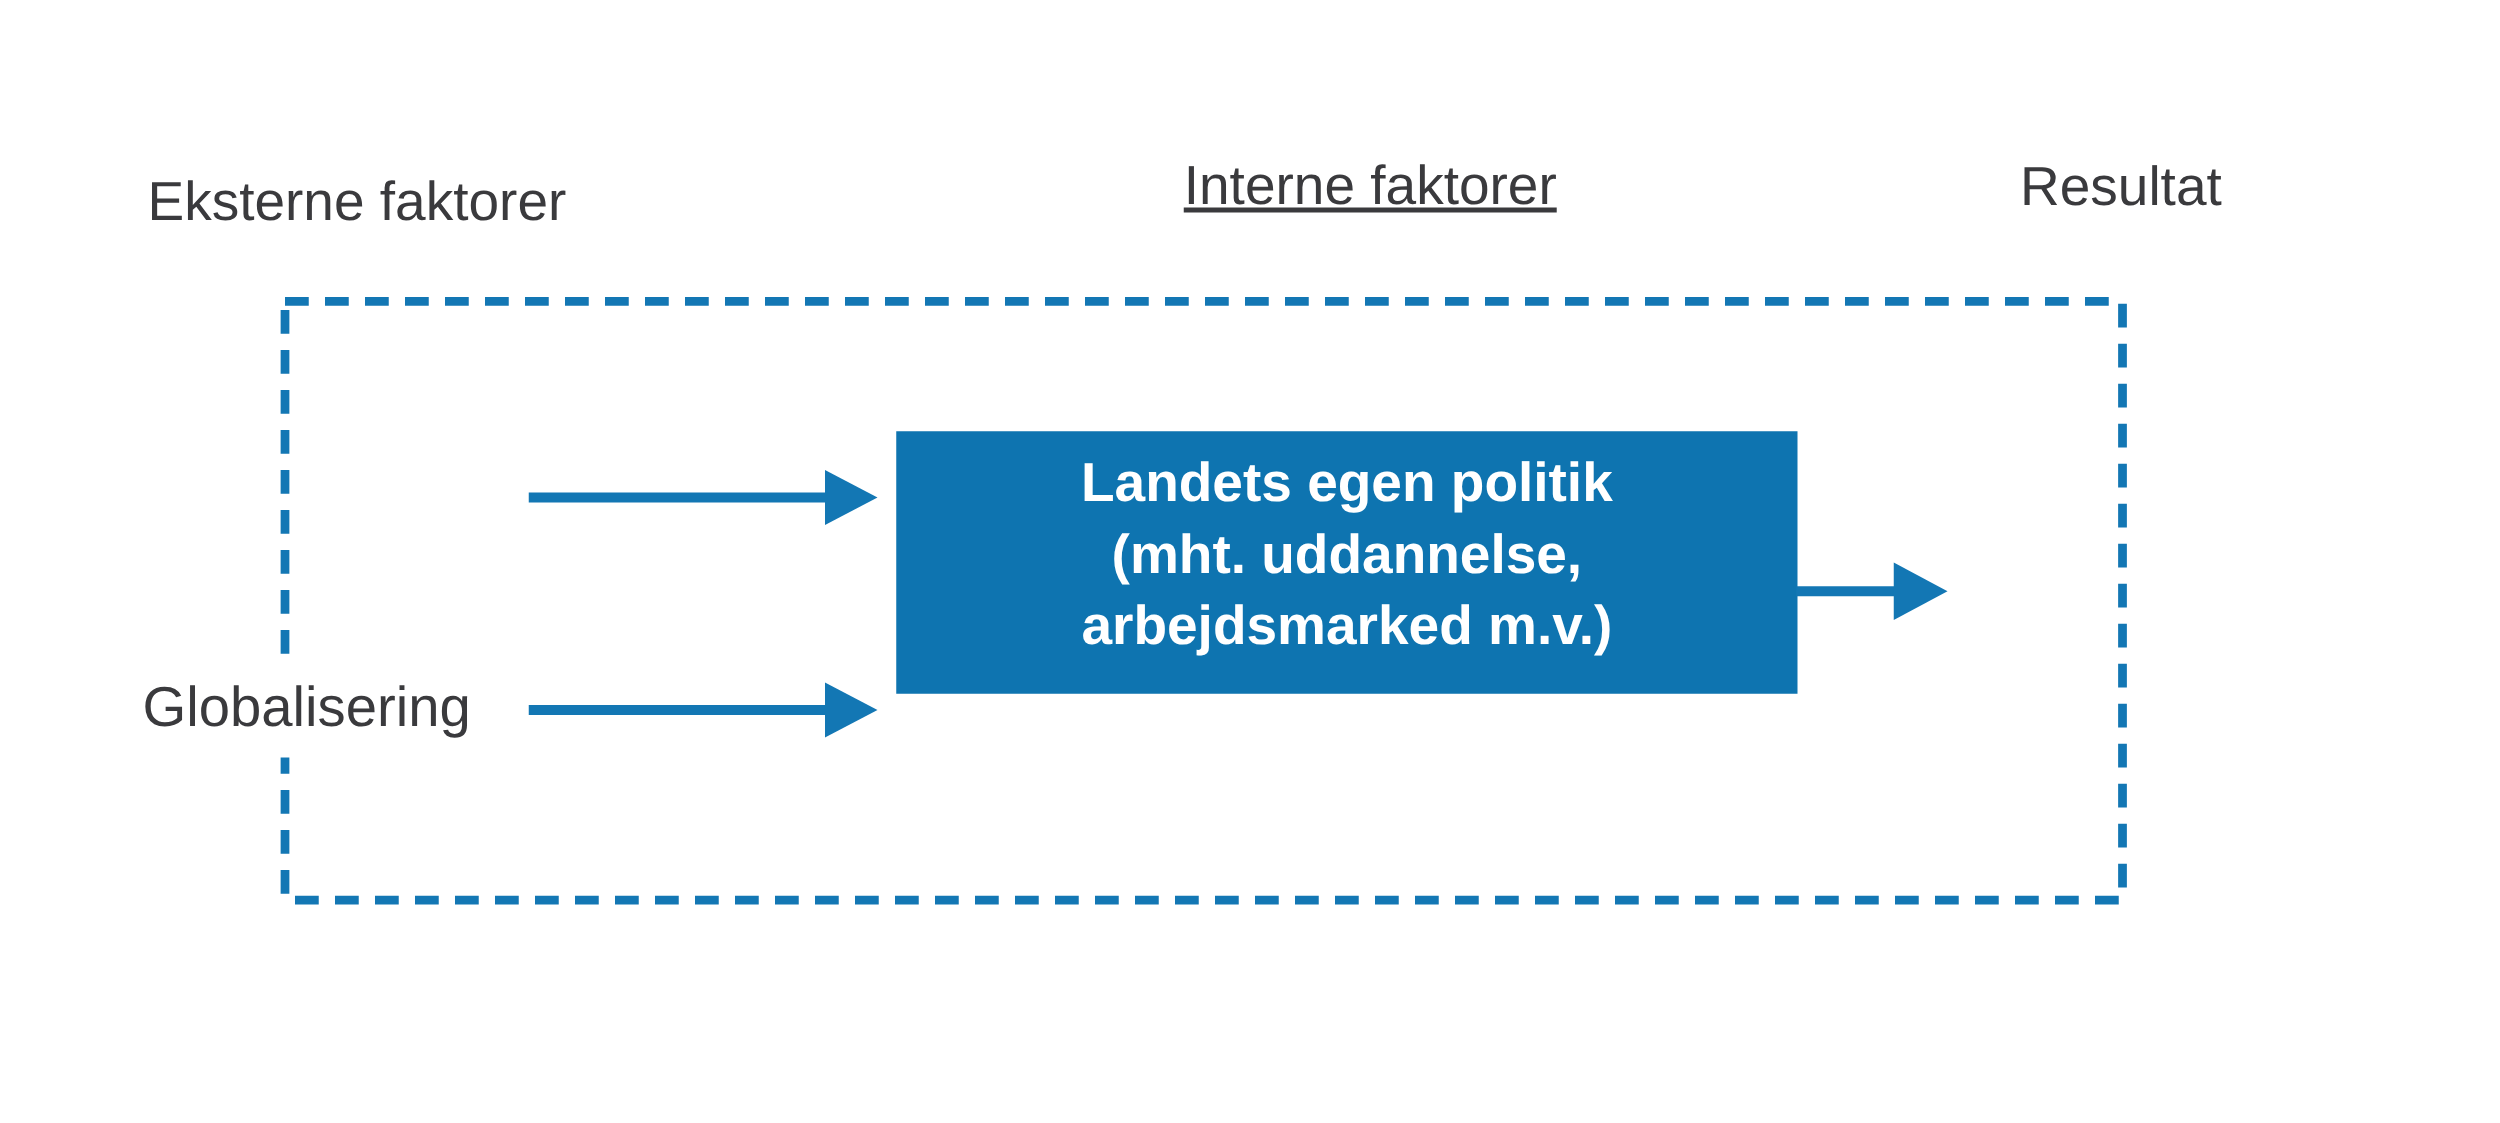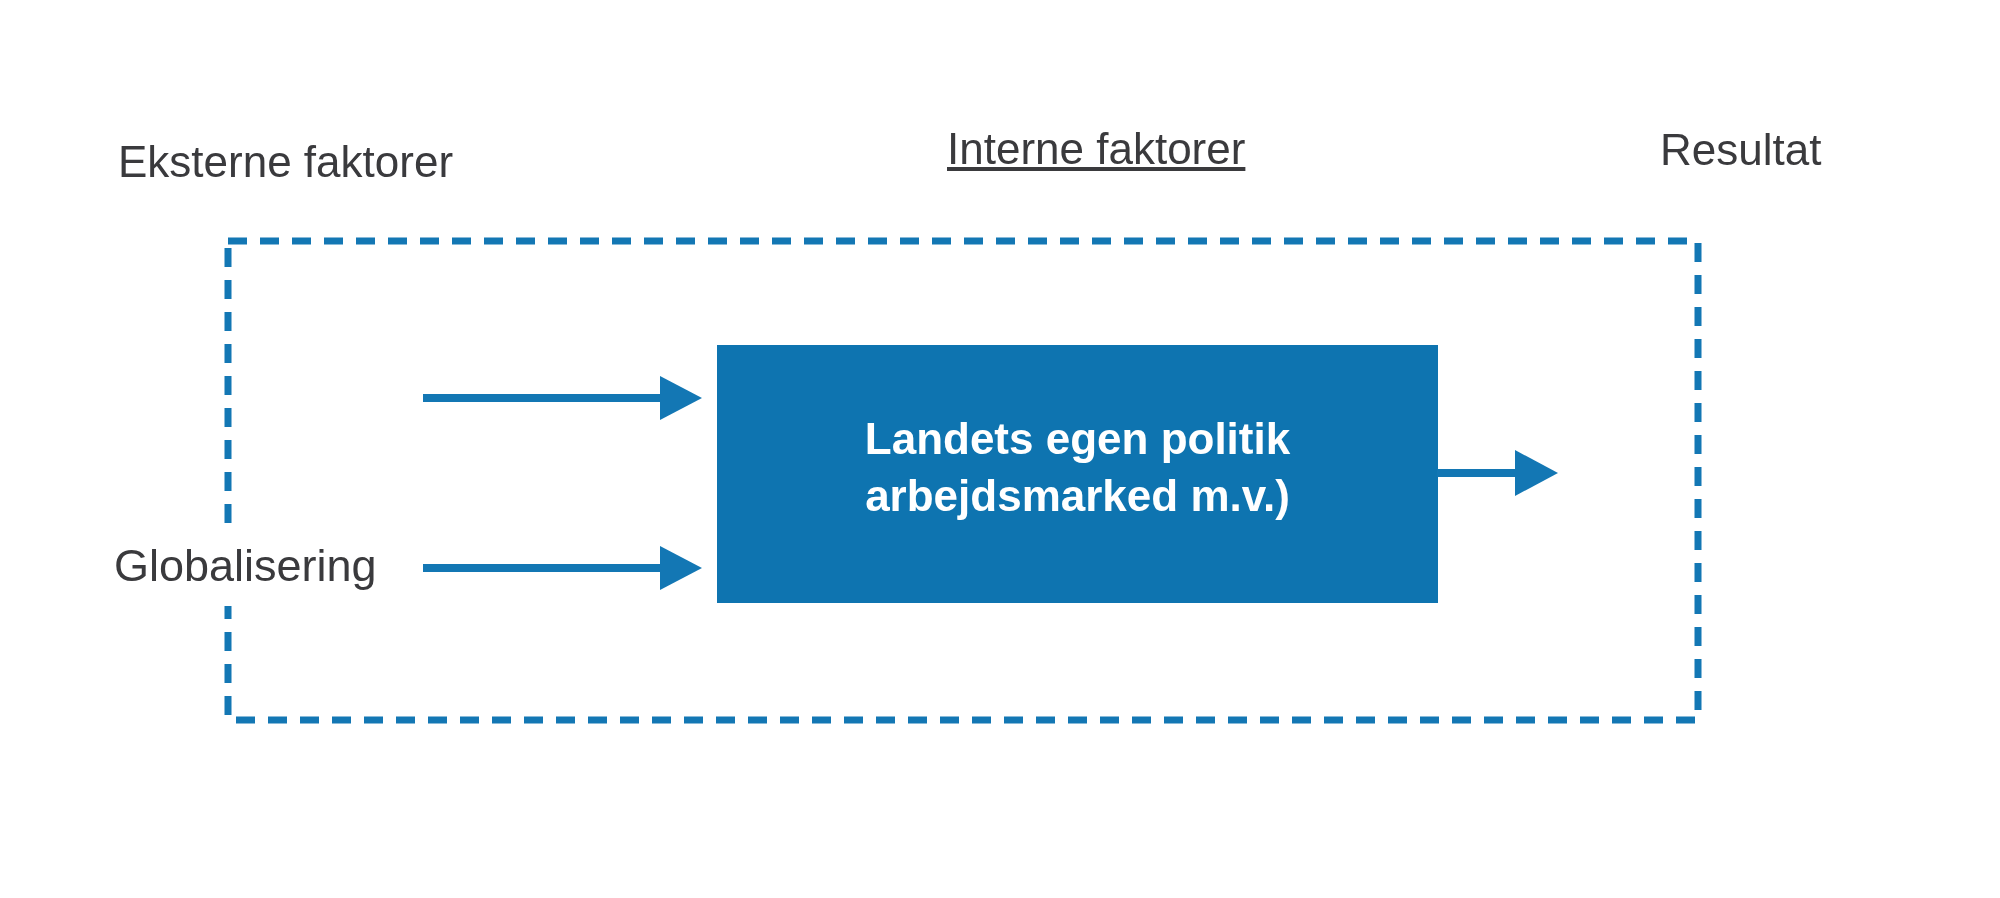--- a/index.html
+++ b/index.html
@@ -30,21 +30,21 @@
     position: absolute;
     font-size: 44px;
     line-height: 1.0;
     color: var(--text-dark);
     letter-spacing: 0px;
     white-space: nowrap;
     z-index: 2;
   }
   .hdr-ext { left: 118px; top: 140px; }
   .hdr-int { left: 947px; top: 127px; text-decoration: underline; }
-  .hdr-res { left: 1616px; top: 128px; margin-left: 44px; }
+  .hdr-res { left: 1616px; top: 128px; }
 
   
   .frame-svg {
     position: absolute;
     left: 0; top: 0;
     z-index: 1;
   }
   .frame-rect {
     fill: none;
     stroke: var(--accent-blue);
@@ -65,21 +65,21 @@
   }
   .factor-teknologi { left: 116px; top: 356px; }
   .factor-globalisering { left: 92px; top: 526px; }
 
   
   .policy-box {
     position: absolute;
     left: 717px;
     top: 345px;
     width: 721px;
-    height: 258px;
+    height: 210px;
     background: var(--box-blue);
     color: var(--box-text);
     display: flex;
     flex-direction: column;
     align-items: center;
     justify-content: center;
     text-align: center;
     font-weight: bold;
     font-size: 44px;
     line-height: 57px;
@@ -127,20 +127,21 @@
   <div class="hdr hdr-res">Resultat</div>
 
   <svg class="frame-svg" width="2000" height="898" viewBox="0 0 2000 898">
     <rect class="frame-rect" x="228" y="241" width="1470" height="479"></rect>
   </svg>
 
   <div class="factor-label factor-globalisering">Globalisering</div>
 
   <div class="policy-box">
     <div>Landets egen politik</div>
+    <div>(mht. uddannelse,</div>
     <div>arbejdsmarked m.v.)</div>
   </div>
 
 
   <svg class="arrows-svg" width="2000" height="898" viewBox="0 0 2000 898">
     <g>
       <line class="arrow-line" x1="423" y1="398" x2="662" y2="398"></line>
       <polygon class="arrow-head" points="660,376 660,420 702,398"></polygon>
     </g>
     <g>

